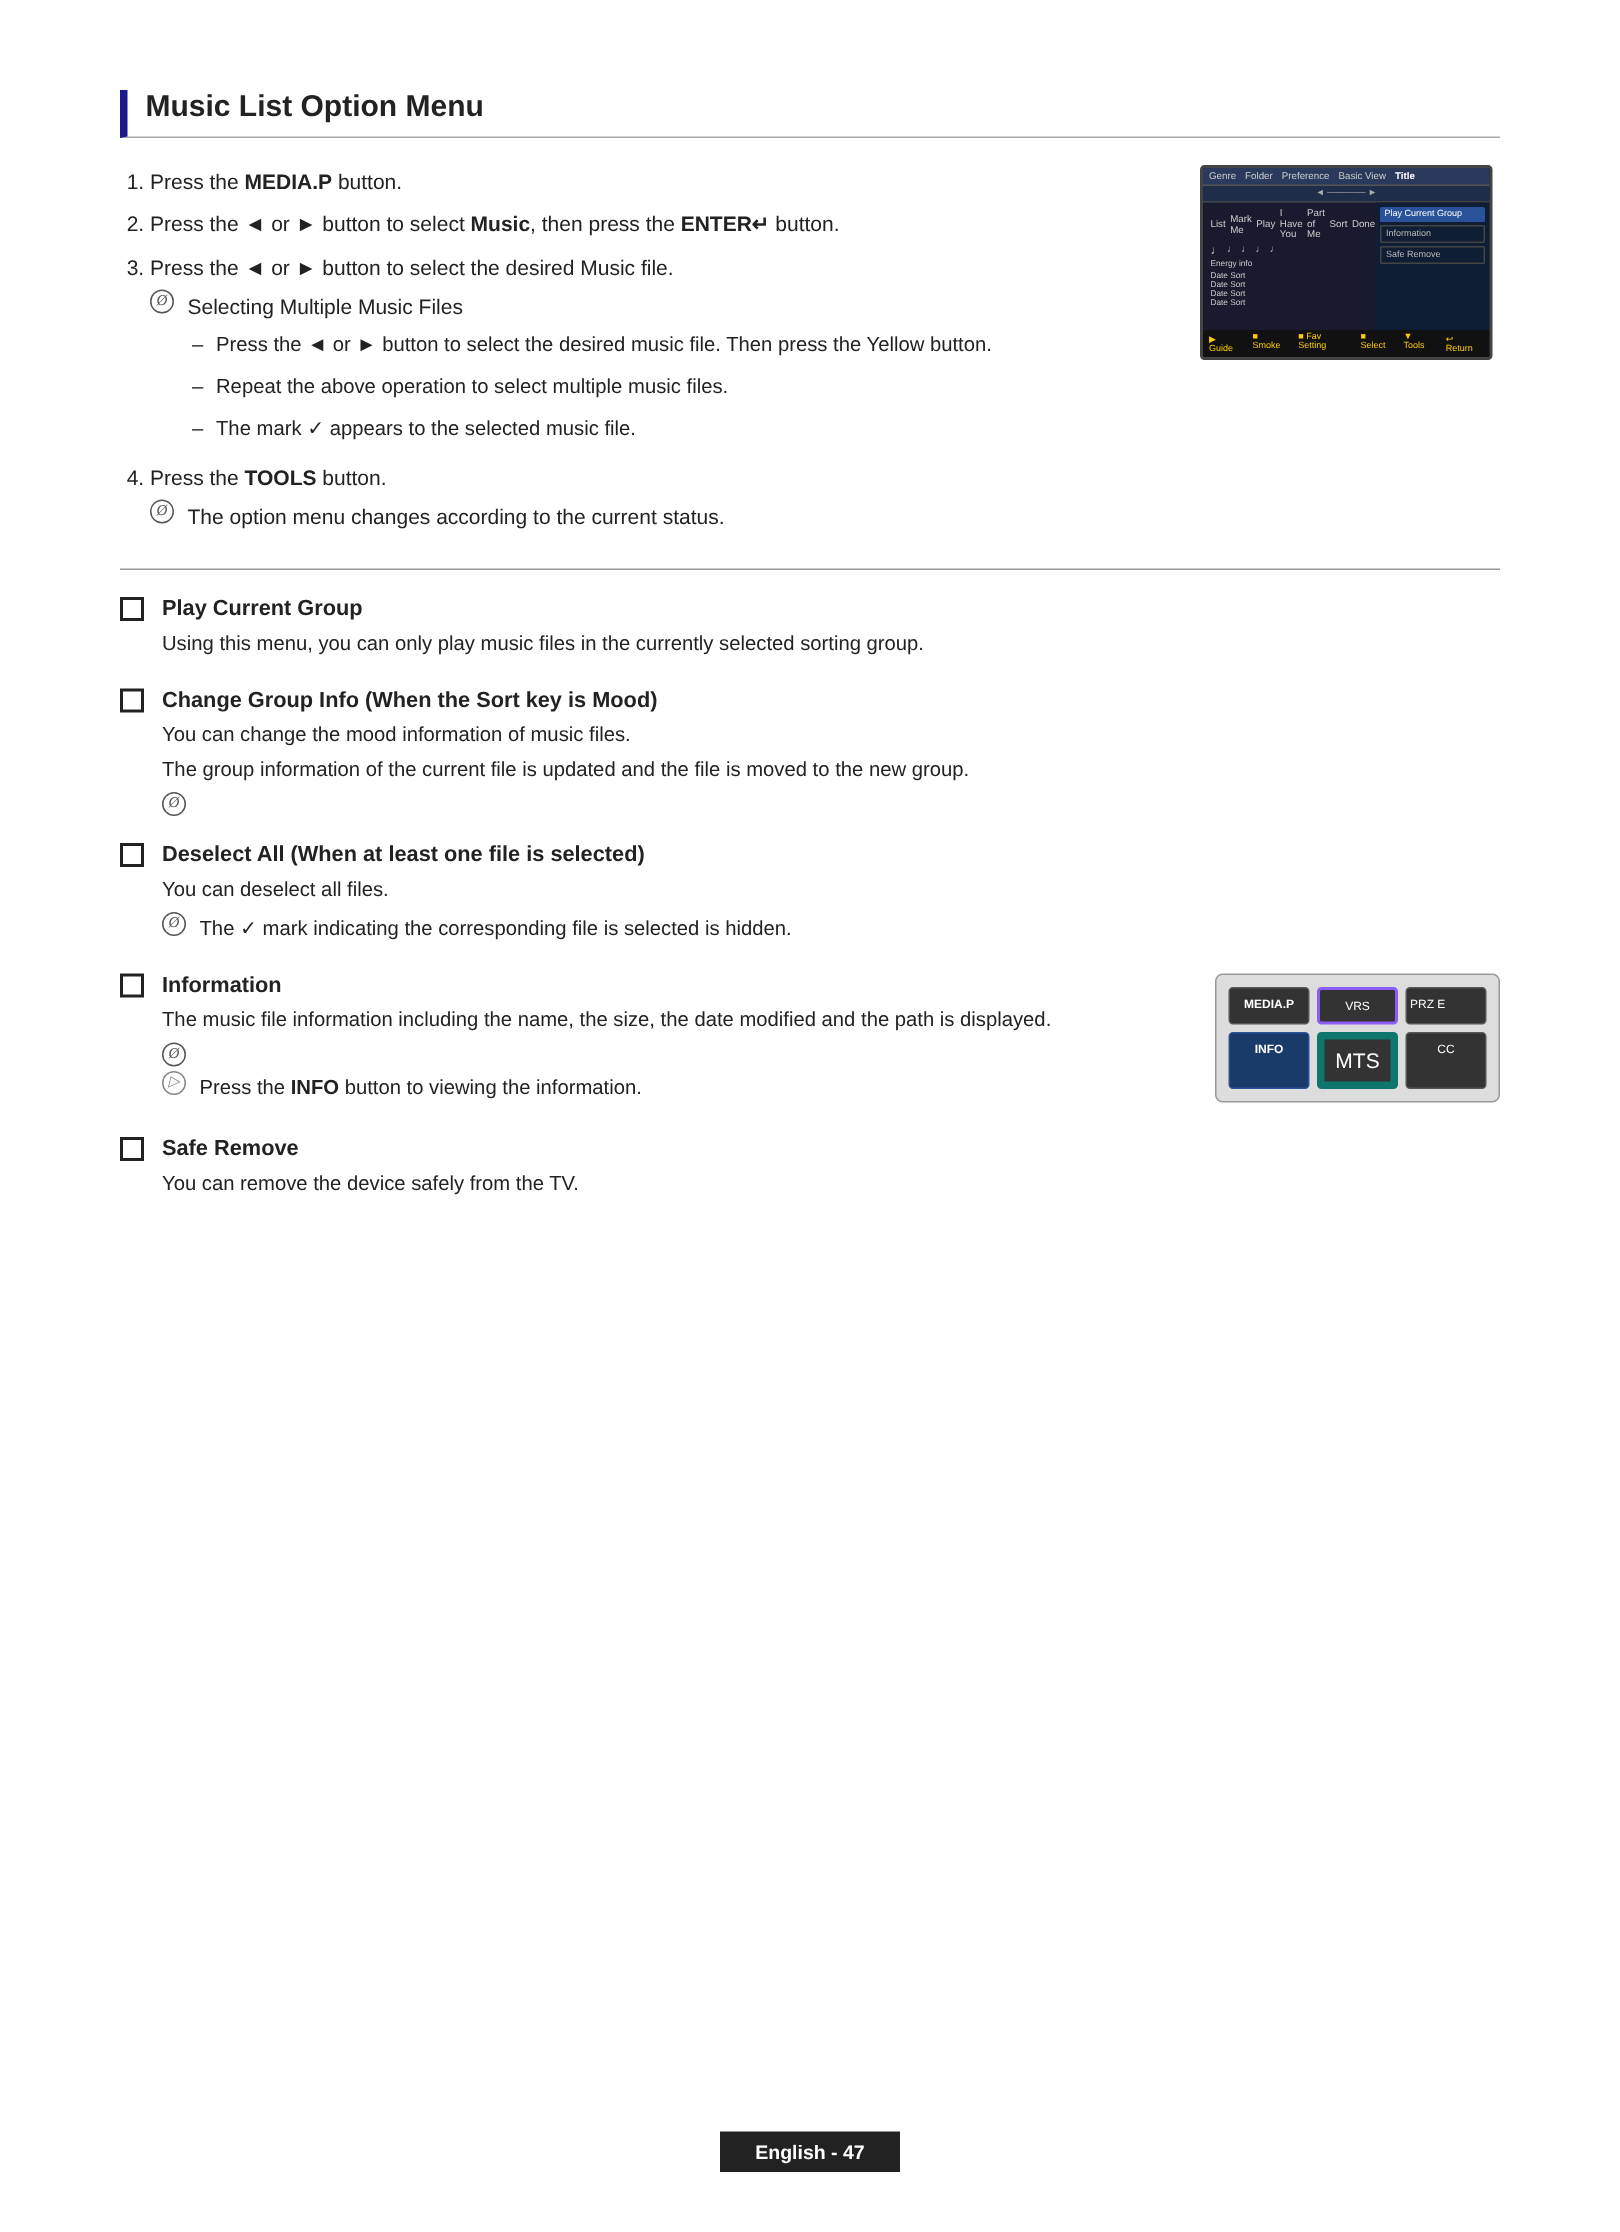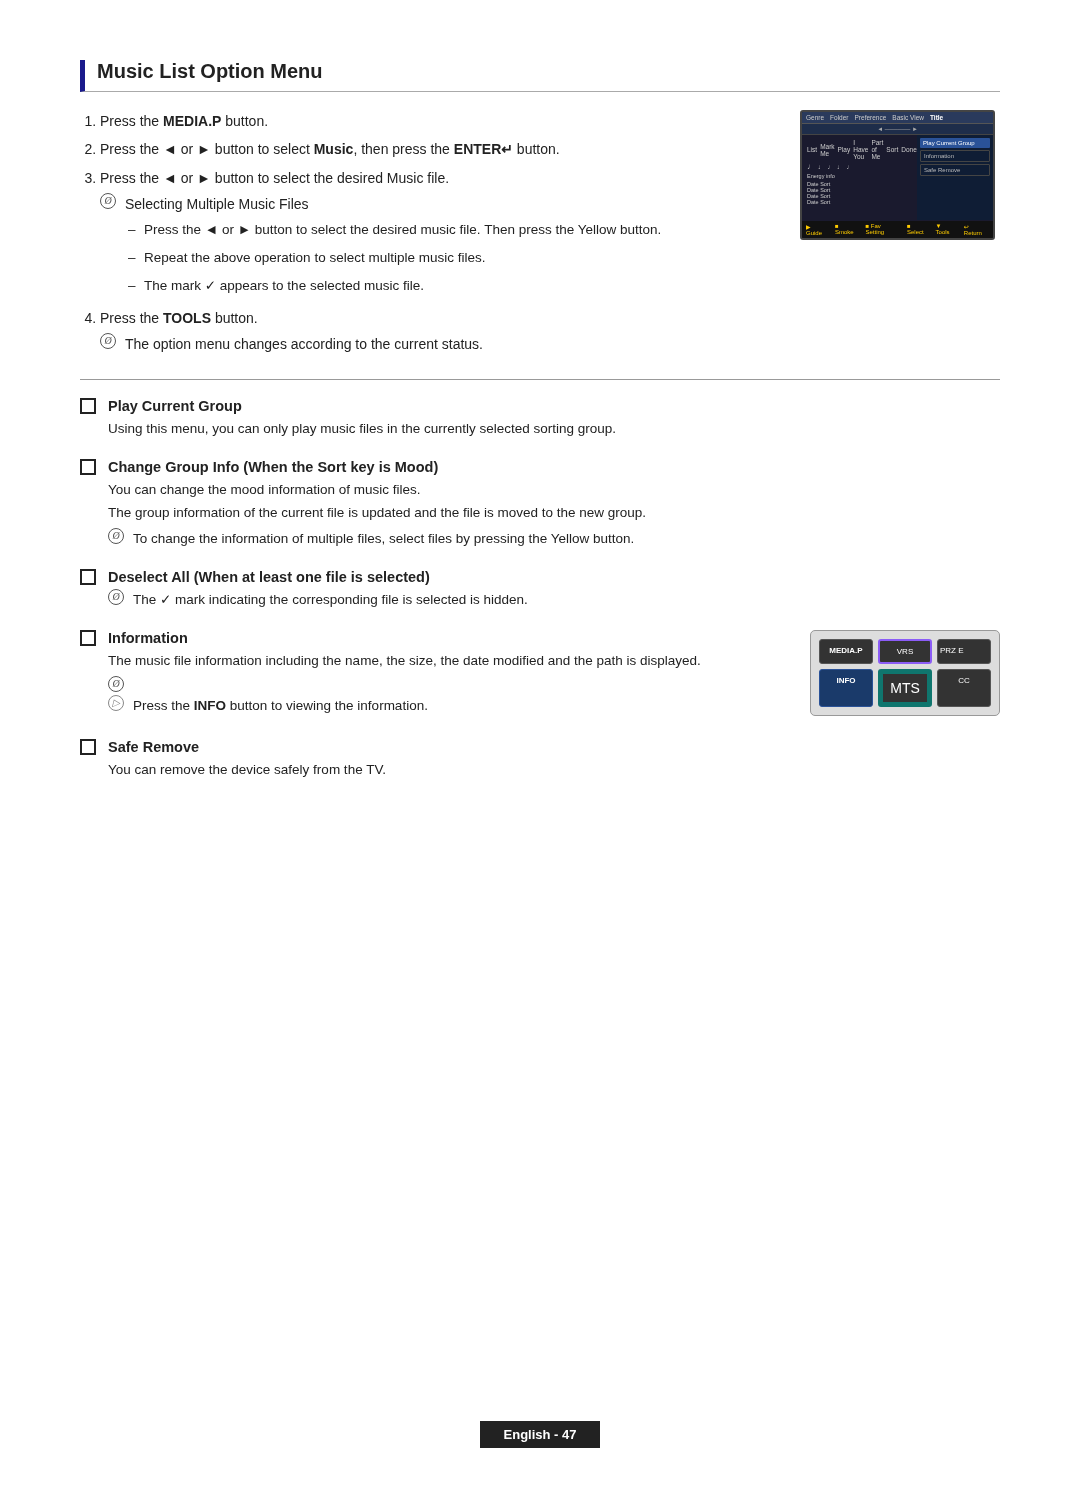--- a/index.html
+++ b/index.html
@@ -320,31 +320,31 @@
   <div class="sub-section">
     <div class="sub-section-title">
       <span class="checkbox-icon"></span>
       <span>Change Group Info (When the Sort key is Mood)</span>
     </div>
     <div class="sub-section-body">
       <div>You can change the mood information of music files.</div>
       <div>The group information of the current file is updated and the file is moved to the new group.</div>
       <div class="note-row">
         <span class="note-icon">Ø</span>
-        <span>To change the information of multiple files, select files by pressing the Yellow button.</span>
       </div>
     </div>
   </div>
 
   <div class="sub-section">
     <div class="sub-section-title">
       <span class="checkbox-icon"></span>
       <span>Deselect All (When at least one file is selected)</span>
     </div>
     <div class="sub-section-body">
+      <div>You can deselect all files.</div>
       <div class="note-row">
         <span class="note-icon">Ø</span>
         <span>The ✓ mark indicating the corresponding file is selected is hidden.</span>
       </div>
     </div>
   </div>
 
   <div class="sub-section">
     <div style="display:flex; gap:20px; align-items:flex-start;">
       <div style="flex:1;">

